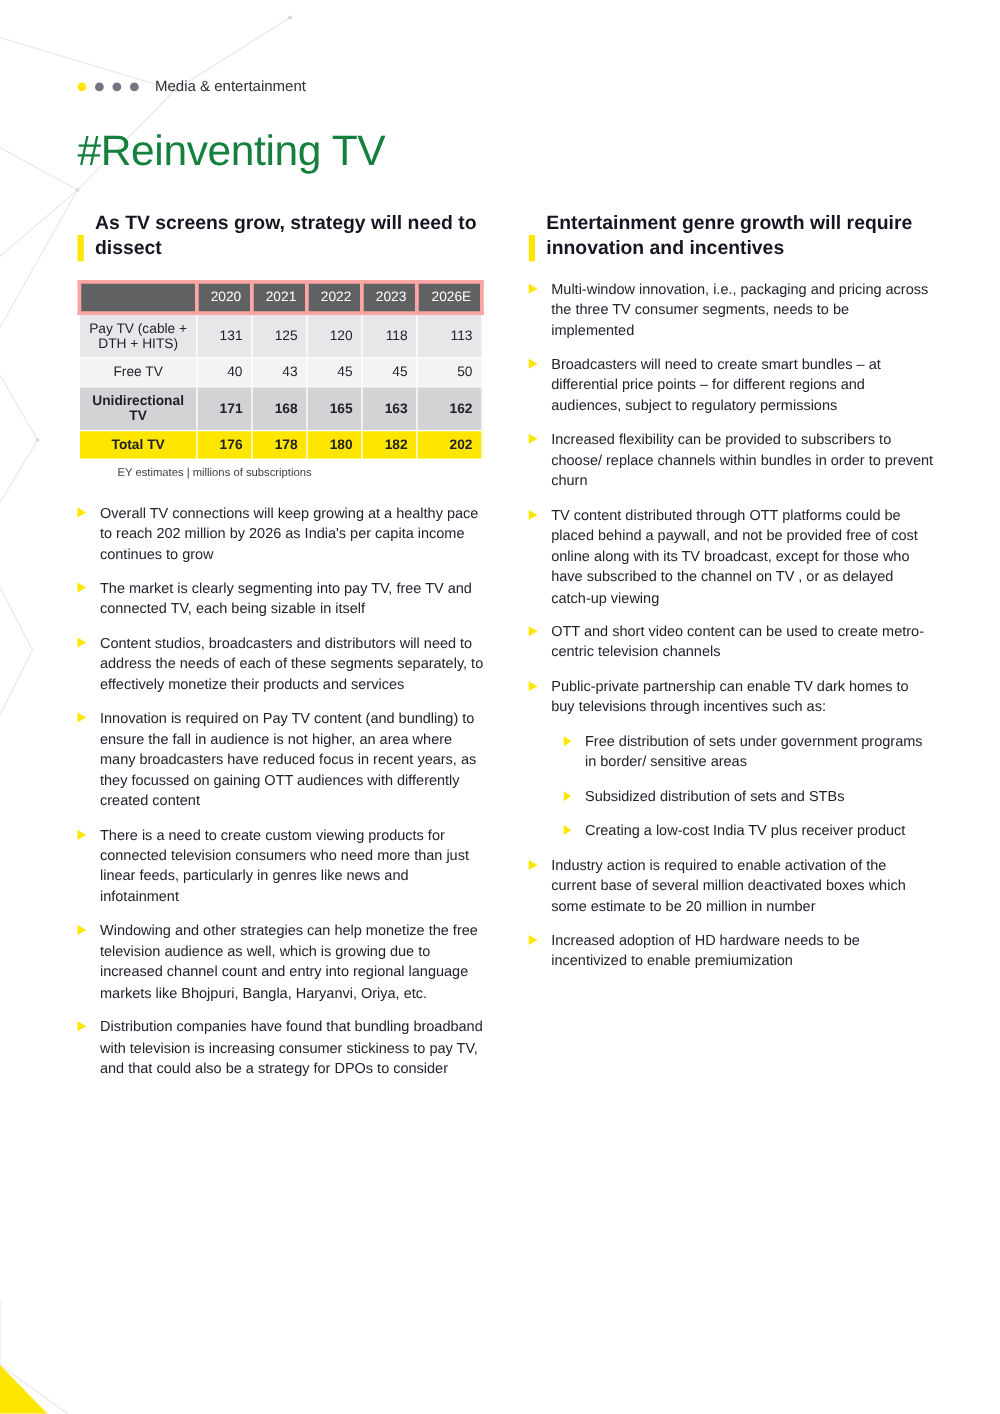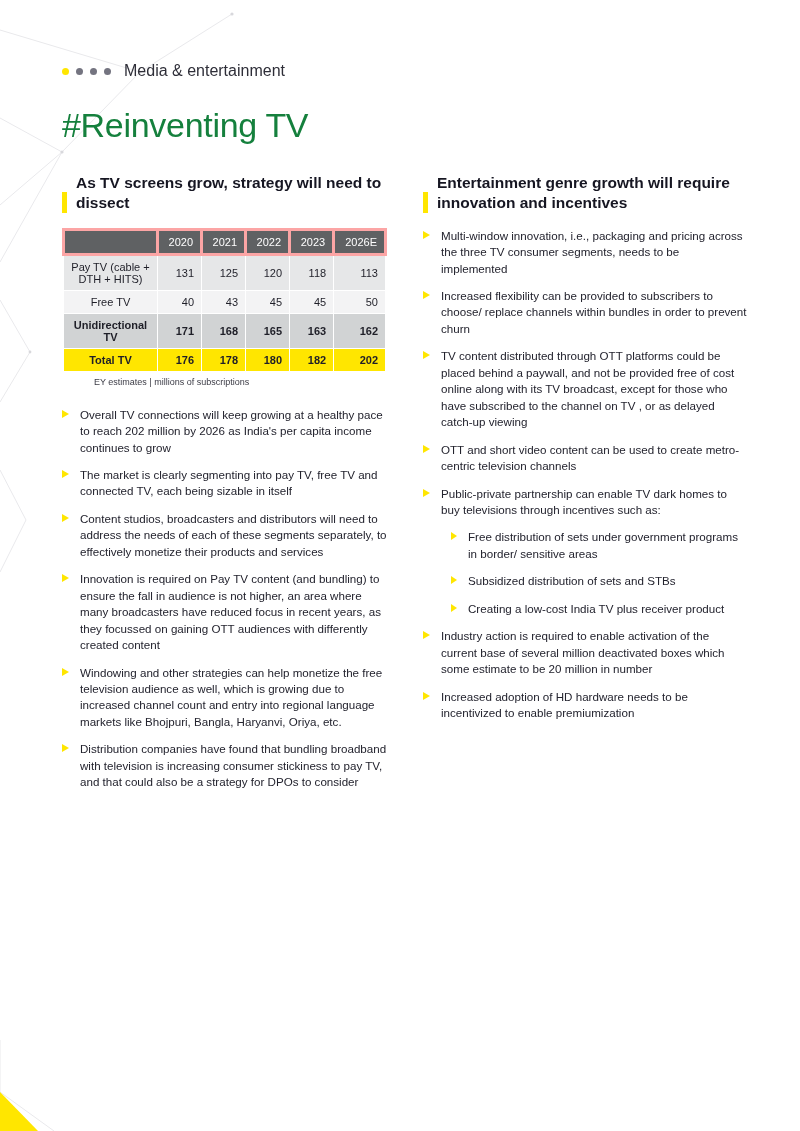--- a/index.html
+++ b/index.html
@@ -13,21 +13,21 @@
   .bg-svg { position:absolute; left:0; top:0; z-index:0; }
   .content { position:relative; z-index:1; padding:62px 52px 0 62px; }
 
   
   .eyebrow-row { display:flex; align-items:center; gap:7px; margin-bottom:26px; }
   .dot { width:7px; height:7px; border-radius:50%; display:inline-block; }
   .dot.d1 { background:#ffe600; }
   .dot.d2 { background:#747480; }
   .dot.d3 { background:#747480; }
   .dot.d4 { background:#747480; }
-  .eyebrow-label { font-size:16px; color:#2e2e38; margin-left:6px; }
+  .eyebrow-label { font-size:12px; color:#2e2e38; margin-left:6px; }
 
   h1.page-title {
     font-size:34px; font-weight:400; letter-spacing:-0.3px;
     color:#15803d; margin-bottom:28px;
   }
 
   .columns { display:flex; gap:36px; }
   .col { width:332px; }
 
   .section-heading {
@@ -178,39 +178,47 @@
         <div class="bullet">
           <span class="tri"></span>
           <span class="btext">Content studios, broadcasters and distributors will need to address the needs of each of these segments separately, to effectively monetize their products and services</span>
         </div>
         <div class="bullet">
           <span class="tri"></span>
           <span class="btext">Innovation is required on Pay TV content (and bundling) to ensure the fall in audience is not higher, an area where many broadcasters have reduced focus in recent years, as they focussed on gaining OTT audiences with differently created  content</span>
         </div>
         <div class="bullet">
           <span class="tri"></span>
+          <span class="btext">There is a need to create custom viewing products for connected television consumers who need more than just linear feeds, particularly in genres like news and infotainment</span>
+        </div>
+        <div class="bullet">
+          <span class="tri"></span>
           <span class="btext">Windowing and other strategies can help monetize the free television audience as well, which is growing due to increased channel count and entry into regional language markets like Bhojpuri, Bangla, Haryanvi, Oriya, etc.</span>
         </div>
         <div class="bullet">
           <span class="tri"></span>
           <span class="btext">Distribution companies have found that bundling broadband with television is increasing consumer stickiness to pay TV, and that could also be a strategy for DPOs to consider</span>
         </div>
       </div>
     </div>
 
     <div class="col">
       <h2 class="section-heading">
         <span class="accent-bar"></span>
         <span>Entertainment genre growth will require innovation and incentives</span>
       </h2>
 
       <div class="bullets">
         <div class="bullet">
           <span class="tri"></span>
           <span class="btext">Multi-window innovation, i.e., packaging and pricing across the three TV consumer segments, needs to be implemented</span>
+        </div>
+        <div class="bullet">
+          <span class="tri"></span>
+          <span class="btext">Broadcasters will need to create smart bundles – at differential price points – for different regions and audiences, subject to regulatory permissions</span>
         </div>
         <div class="bullet">
           <span class="tri"></span>
           <span class="btext">Increased flexibility can be provided to subscribers to choose/ replace channels within bundles in order to prevent churn</span>
         </div>
         <div class="bullet">
           <span class="tri"></span>
           <span class="btext">TV content distributed through OTT platforms could be placed behind a paywall, and not be provided free of cost online along with its TV broadcast, except for those who have subscribed to the channel on TV , or as delayed catch-up viewing</span>
         </div>
         <div class="bullet">

